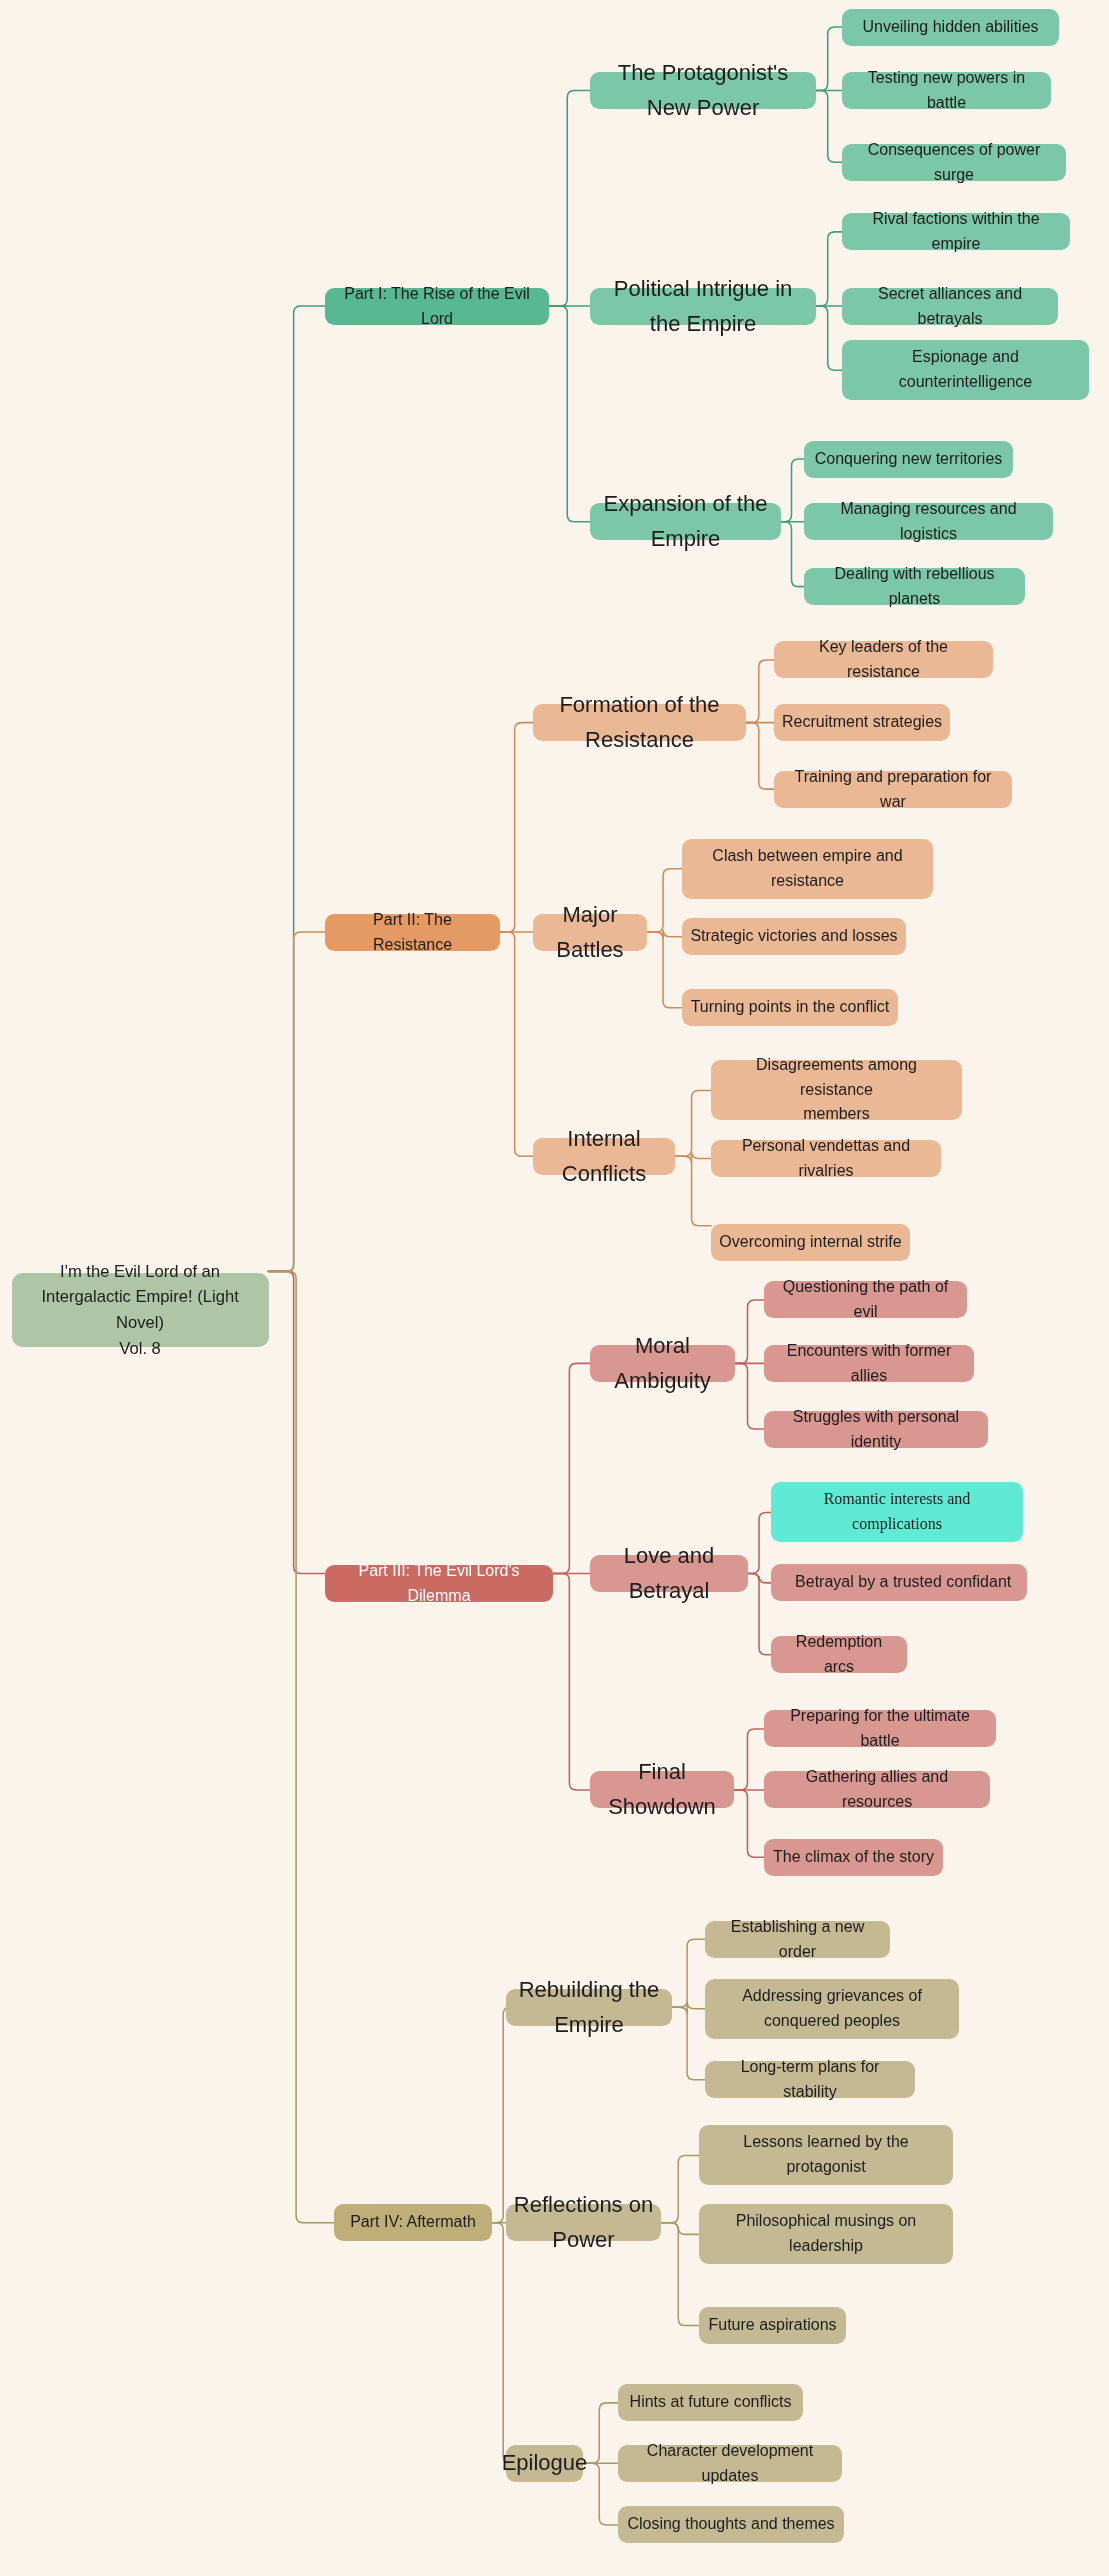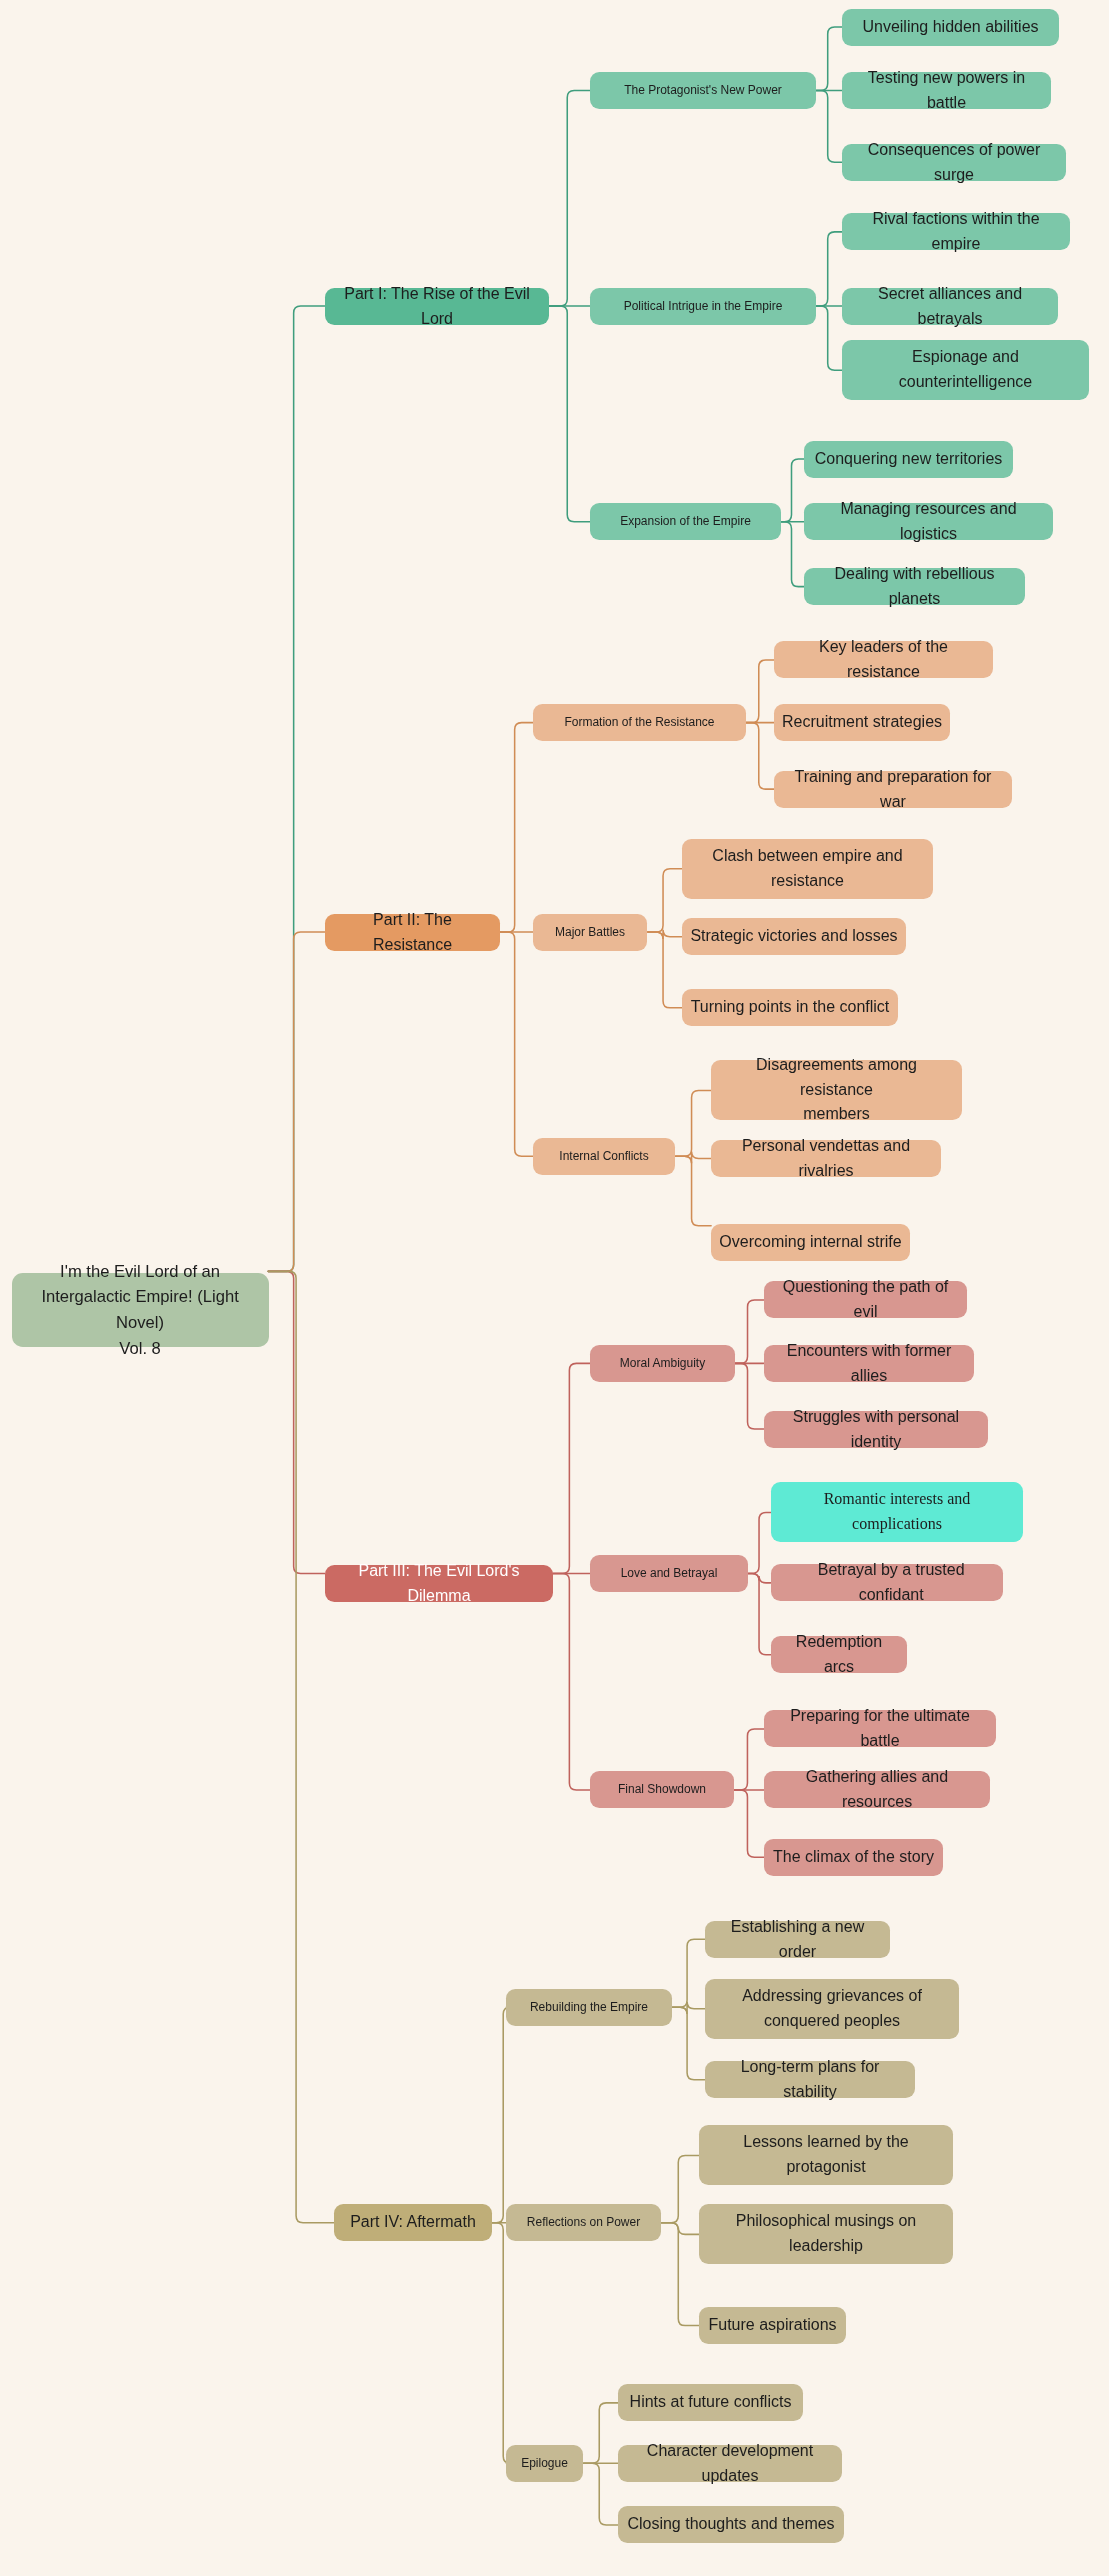--- a/index.html
+++ b/index.html
@@ -36,21 +36,21 @@
     white-space: pre-line;
   }
   .node.root {
     font-size: 16.6px;
     border-radius: 10.8px;
   }
   .node.lvl1 {
     font-size: 16px;
   }
   .node.lvl2 {
-    font-size: 12px;
+    font-size: 22px;
   }
   .node.lvl3 {
     font-size: 16px;
   }
   .node.white-text { color: #ffffff; margin-top: 10px; }
 </style>
 </head>
 <body>
 
 <div id="mindmap-root">
@@ -142,21 +142,21 @@
       <div class="node lvl3" style="left: 711px; top: 1140px; width: 230px; height: 37px; background: rgb(234, 184, 148);">Personal vendettas and rivalries</div>
       <div class="node lvl3" style="left: 711px; top: 1207px; width: 199px; height: 37px; background: rgb(234, 184, 148); margin-top: 17px;">Overcoming internal strife</div>
       <div class="node lvl1 white-text" style="left: 325px; top: 1555px; width: 228px; height: 37px; background: rgb(203, 106, 99);">Part III: The Evil Lord's Dilemma</div>
       <div class="node lvl2" style="left: 590px; top: 1345px; width: 145px; height: 37px; background: rgb(216, 151, 144);">Moral Ambiguity</div>
       <div class="node lvl3" style="left: 764px; top: 1281px; width: 203px; height: 37px; background: rgb(216, 151, 144);">Questioning the path of evil</div>
       <div class="node lvl3" style="left: 764px; top: 1345px; width: 210px; height: 37px; background: rgb(216, 151, 144);">Encounters with former allies</div>
       <div class="node lvl3" style="left: 764px; top: 1411px; width: 224px; height: 37px; background: rgb(216, 151, 144);">Struggles with personal identity</div>
       <div class="node lvl2" style="left: 590px; top: 1555px; width: 158px; height: 37px; background: rgb(216, 151, 144);">Love and Betrayal</div>
       <div class="node lvl3" style="left: 771px; top: 1482px; width: 252px; height: 60px; background: #5eead4; font-family: Liberation Serif, serif;">Romantic interests and
 complications</div>
-      <div class="node lvl3" style="left: 771px; top: 1564px; width: 232px; height: 37px; background: rgb(216, 151, 144); padding-left: 16px;">Betrayal by a trusted confidant</div>
+      <div class="node lvl3" style="left: 771px; top: 1564px; width: 256px; height: 37px; background: rgb(216, 151, 144); padding-left: 16px;">Betrayal by a trusted confidant</div>
       <div class="node lvl3" style="left: 771px; top: 1636px; width: 136px; height: 37px; background: rgb(216, 151, 144);">Redemption arcs</div>
       <div class="node lvl2" style="left: 590px; top: 1771px; width: 144px; height: 37px; background: rgb(216, 151, 144);">Final Showdown</div>
       <div class="node lvl3" style="left: 764px; top: 1710px; width: 232px; height: 37px; background: rgb(216, 151, 144);">Preparing for the ultimate battle</div>
       <div class="node lvl3" style="left: 764px; top: 1771px; width: 226px; height: 37px; background: rgb(216, 151, 144);">Gathering allies and resources</div>
       <div class="node lvl3" style="left: 764px; top: 1839px; width: 179px; height: 37px; background: rgb(216, 151, 144);">The climax of the story</div>
       <div class="node lvl1" style="left: 334px; top: 2204px; width: 158px; height: 37px; background: rgb(191, 174, 120);">Part IV: Aftermath</div>
       <div class="node lvl2" style="left: 506px; top: 1989px; width: 166px; height: 37px; background: rgb(197, 185, 147);">Rebuilding the Empire</div>
       <div class="node lvl3" style="left: 705px; top: 1921px; width: 185px; height: 37px; background: rgb(197, 185, 147);">Establishing a new order</div>
       <div class="node lvl3" style="left: 705px; top: 1979px; width: 254px; height: 60px; background: rgb(197, 185, 147);">Addressing grievances of
 conquered peoples</div>

